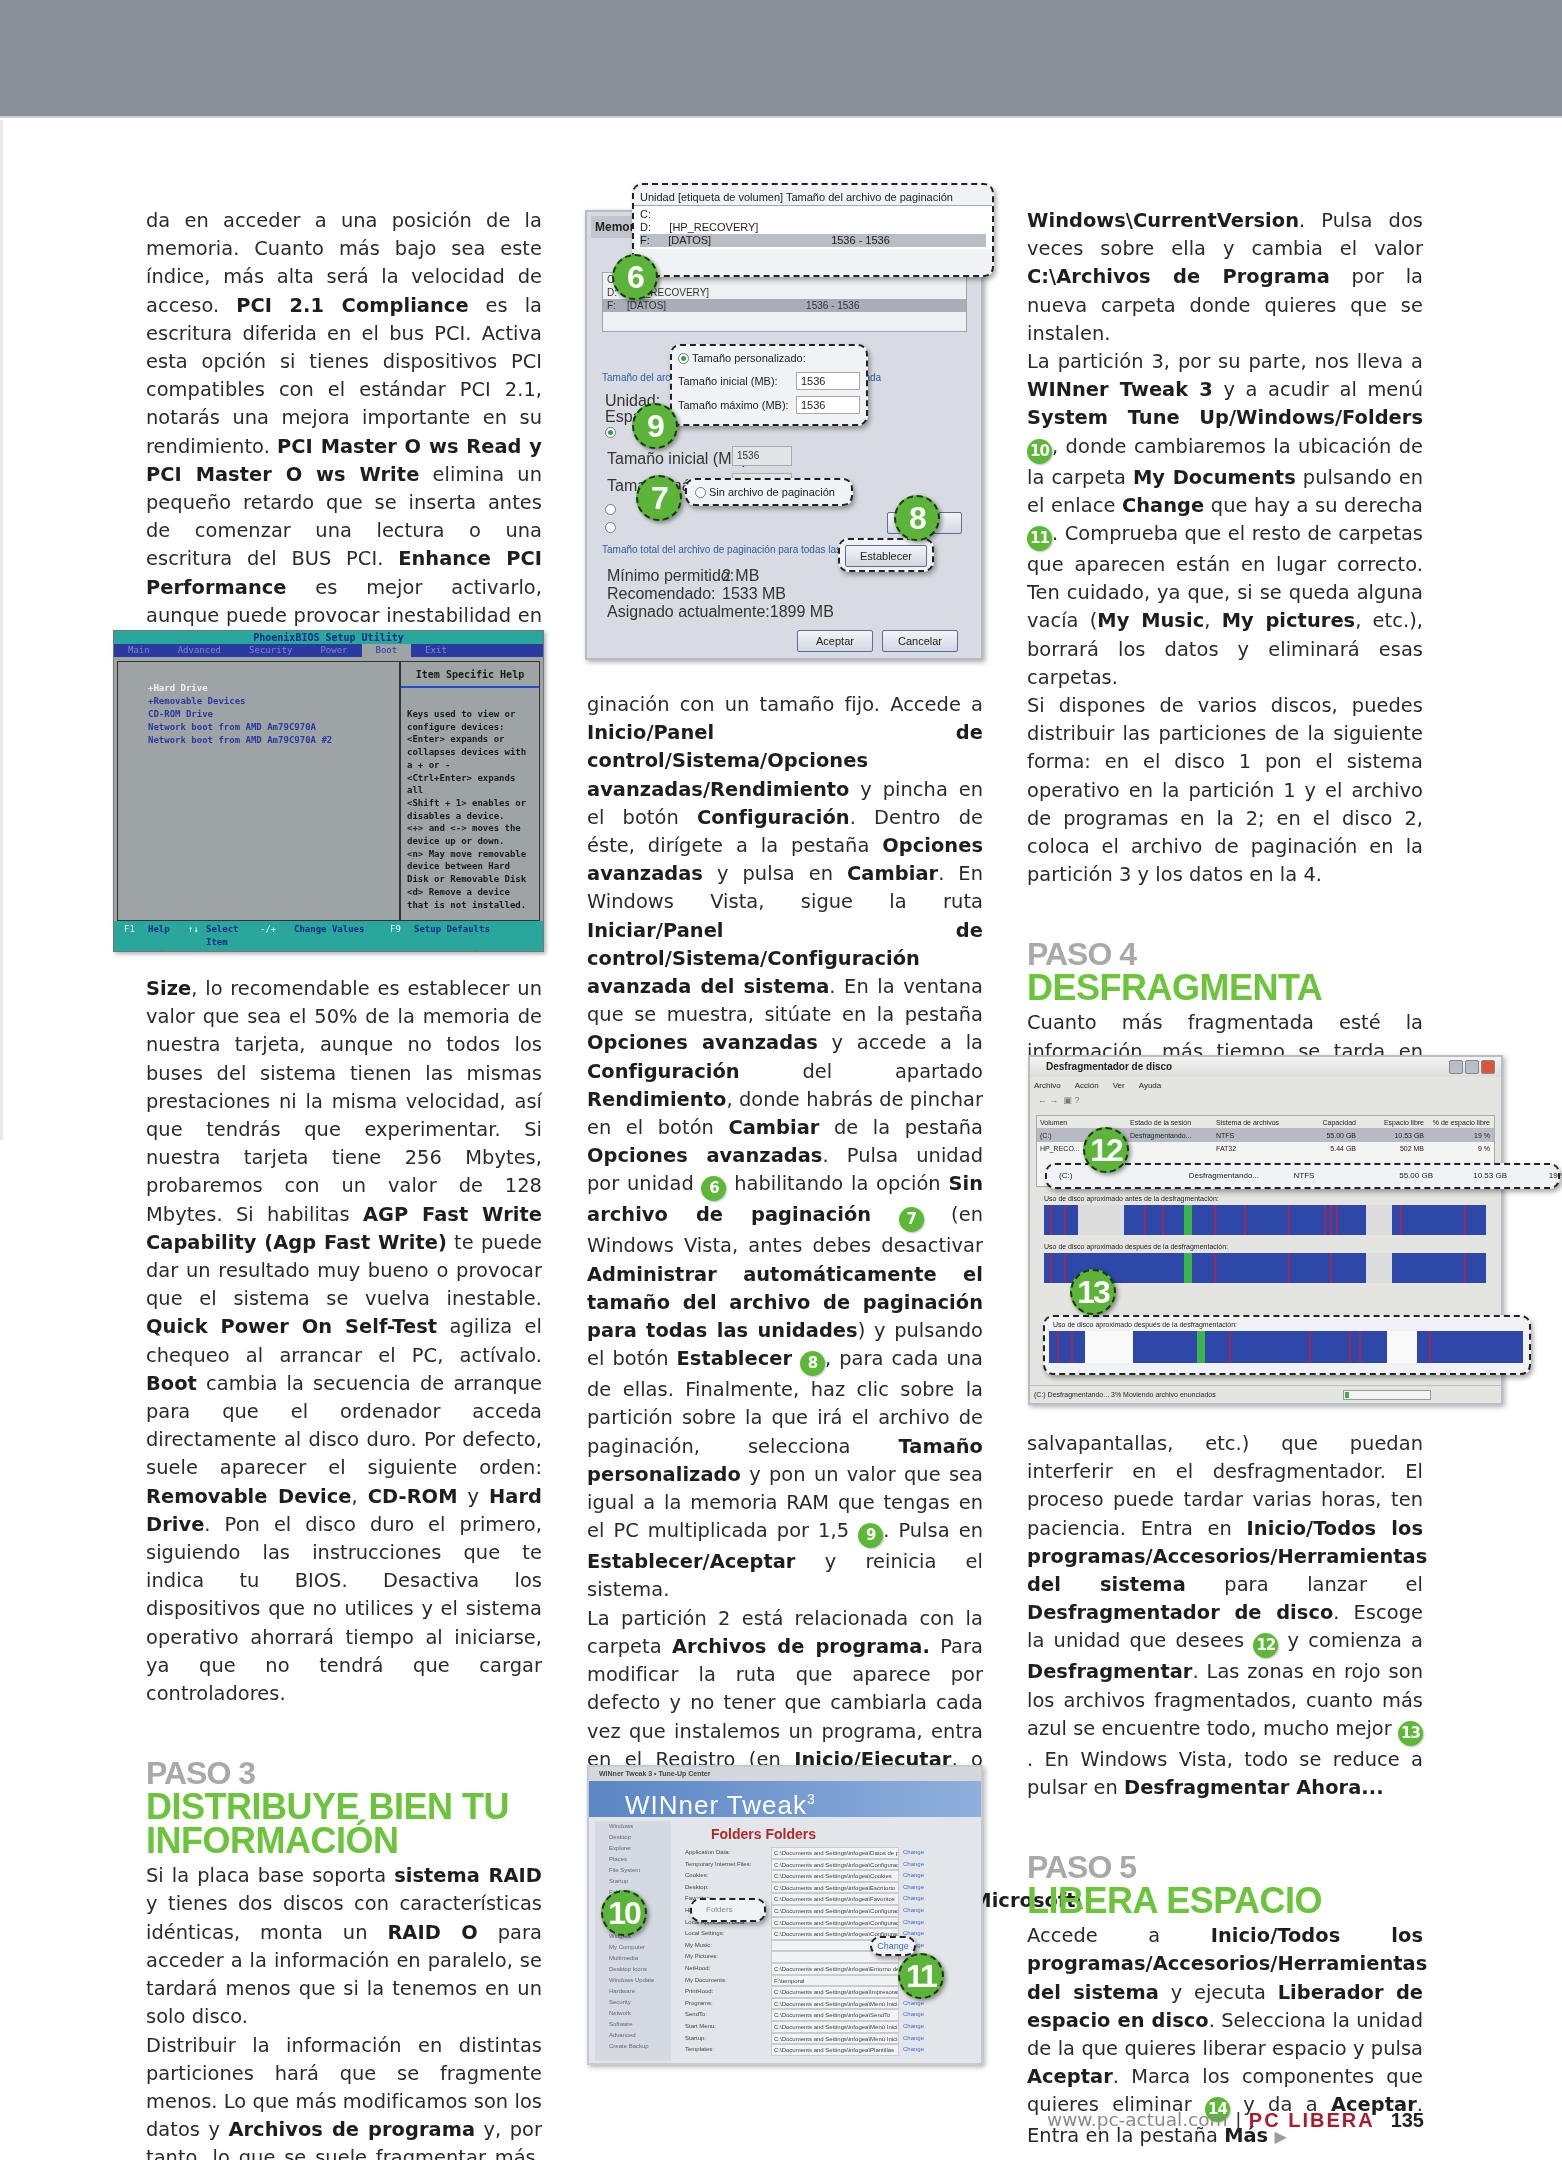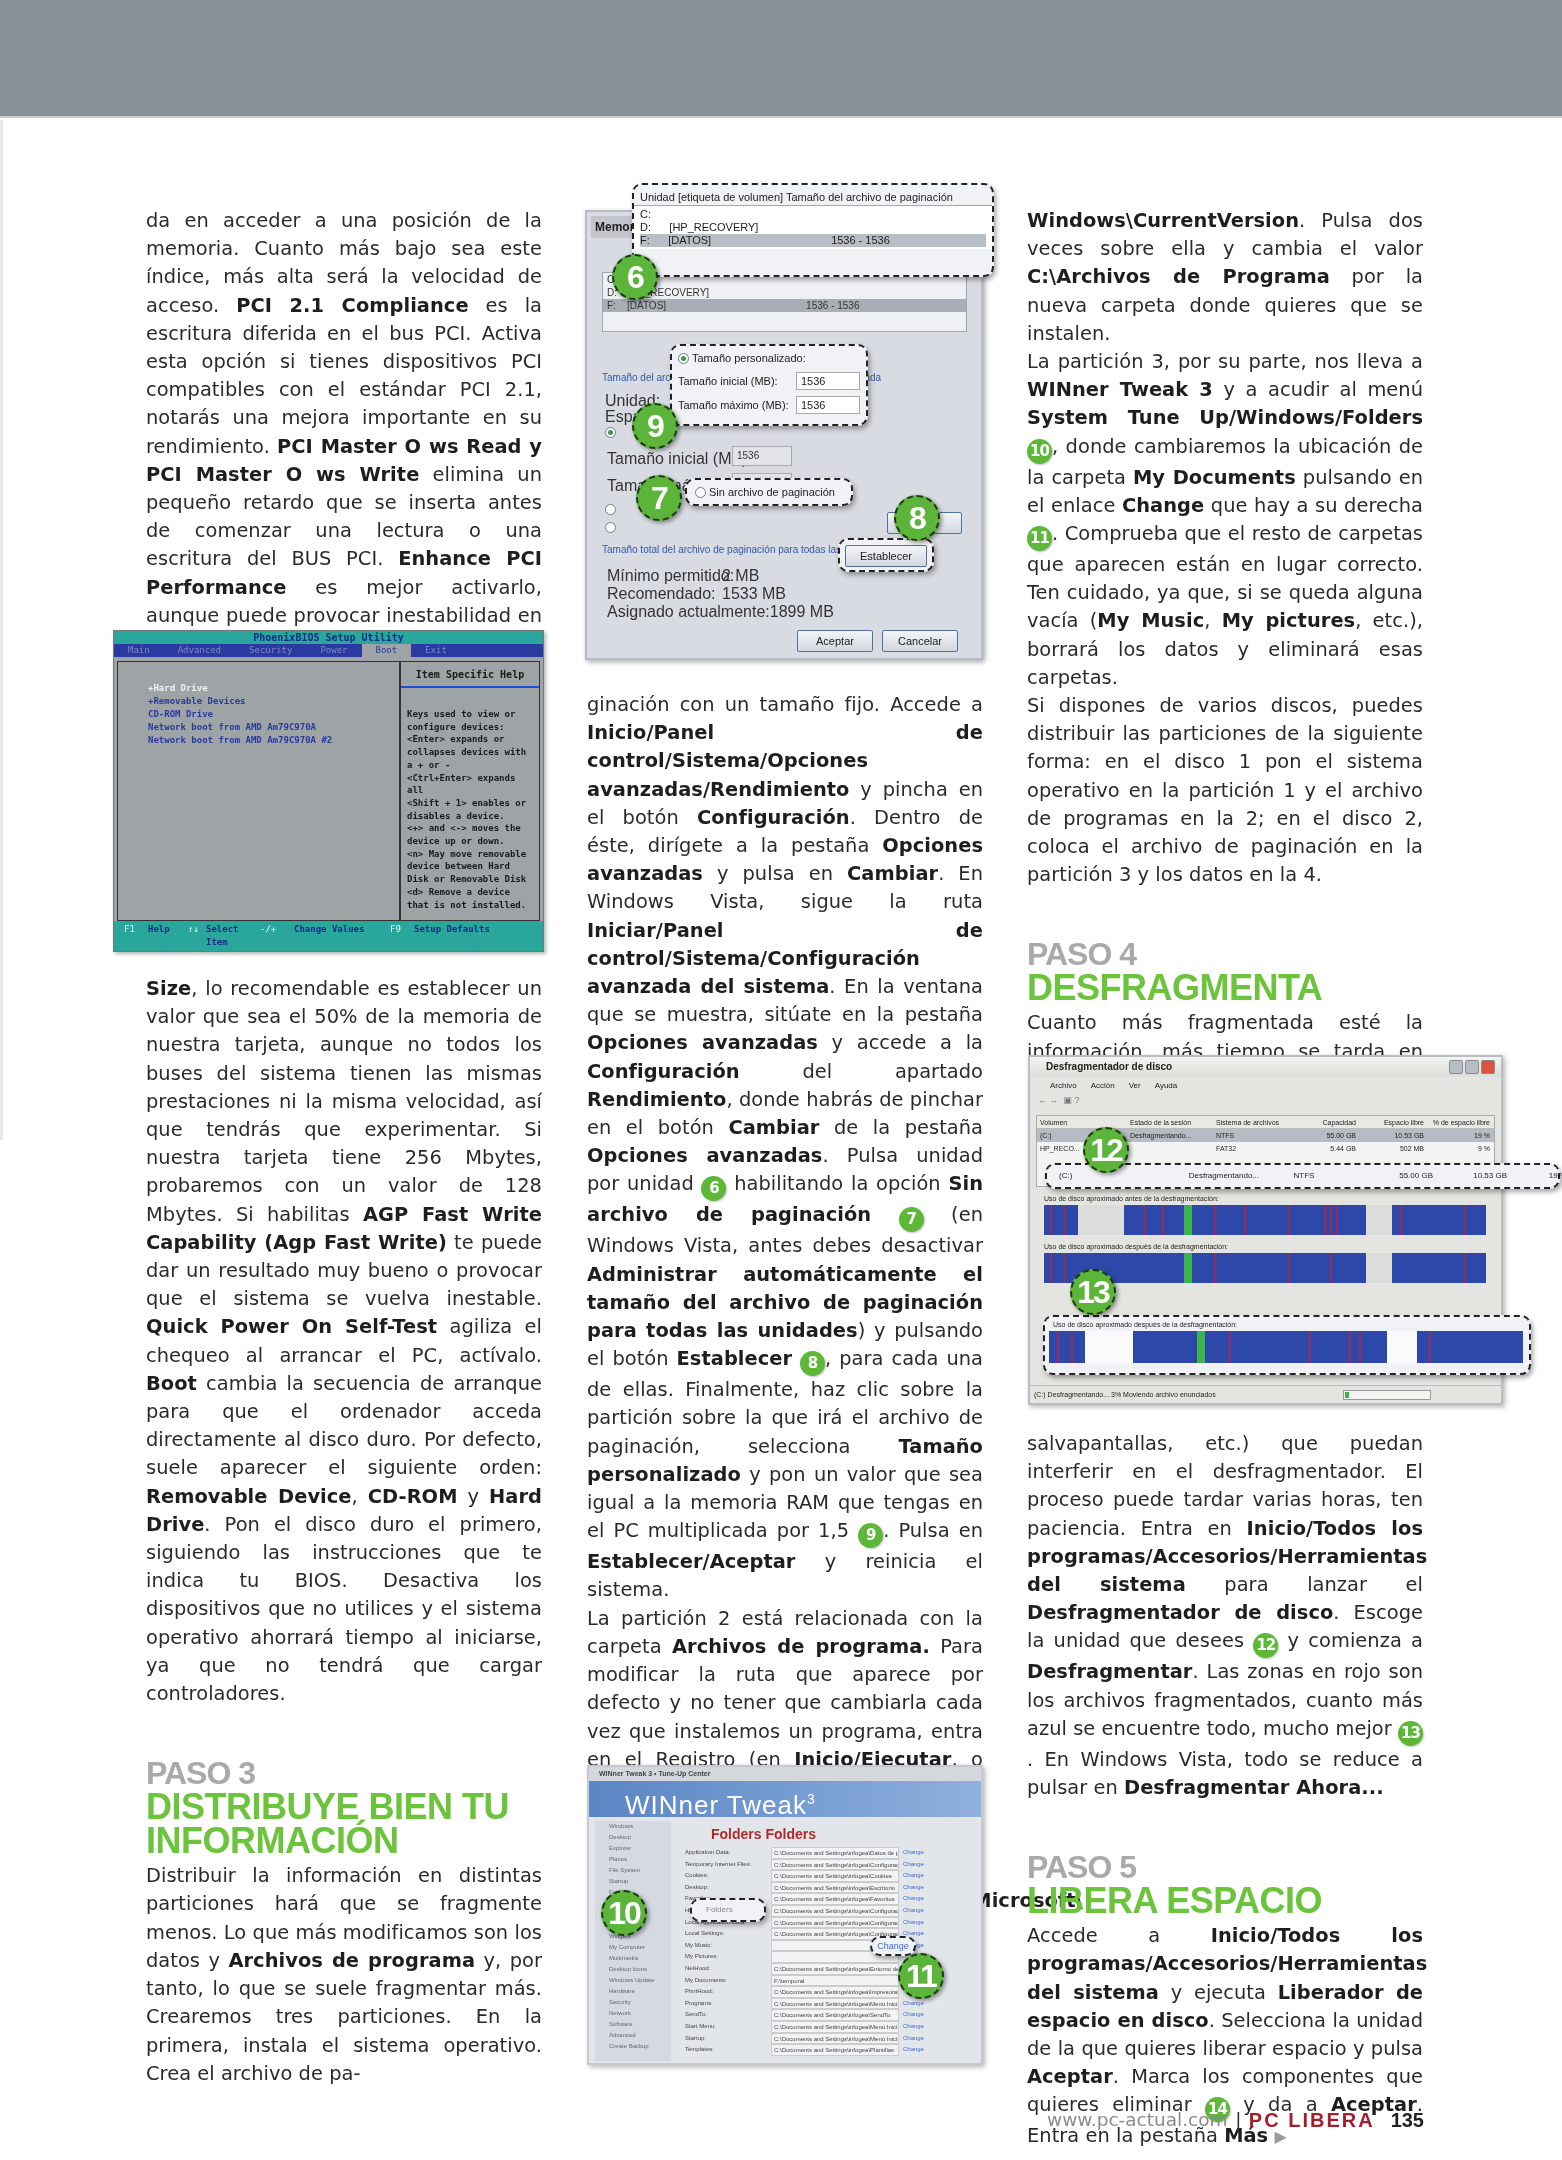--- a/index.html
+++ b/index.html
@@ -65,21 +65,21 @@
   .wt-row .k { width: 86px; }
   .wt-row .v { width: 128px; background: #f2f3f5; border: 1px solid #ccc; padding-left: 2px; overflow: hidden; white-space: nowrap; }
   .wt-row .c { color: #3d6cc8; padding-left: 4px; }
 
   
   .df { position: absolute; left: 1028px; top: 1055px; width: 475px; height: 350px; background: #e4e4e0; border: 2px solid #b9bdc4; box-shadow: 2px 2px 5px rgba(0,0,0,0.3); font-family: "Liberation Sans", sans-serif; color: #222; font-size: 8px; overflow: visible; }
   .df-title { height: 20px; background: linear-gradient(#f4f4f2, #dcdcd8); font-weight: bold; font-size: 10px; line-height: 20px; padding-left: 16px; }
   .df-winbtns { position: absolute; right: 6px; top: 3px; display: flex; gap: 2px; }
   .df-winbtns span { width: 14px; height: 14px; border-radius: 2px; background: #b8bec8; border: 1px solid #888; }
   .df-winbtns span.close { background: #d9553b; }
-  .df-menu { height: 18px; line-height: 18px; padding-left: 20px; font-size: 8px; display: flex; gap: 14px; }
+  .df-menu { height: 18px; line-height: 18px; padding-left: 4px; font-size: 8px; display: flex; gap: 14px; }
   .df-tool { height: 18px; padding-left: 8px; font-size: 9px; color: #777; }
   .df-table { margin: 2px 6px 0 6px; background: #f4f4f2; border: 1px solid #aaa; height: 72px; }
   .df-th, .df-tr { display: grid; grid-template-columns: 90px 86px 90px 56px 68px 66px; font-size: 7px; height: 13px; line-height: 13px; }
   .df-th { background: #e8e8e4; border-bottom: 1px solid #bbb; }
   .df-tr.sel { background: #b7bbc4; }
   .df-th span, .df-tr span { padding: 0 3px; white-space: nowrap; overflow: hidden; }
   .df-tr .num, .df-th .num { text-align: right; }
   .df-lbl { font-size: 7px; margin: 8px 0 3px 14px; }
   .df-bar { margin: 0 0 0 14px; width: 442px; height: 30px; background: #2d48a8; position: relative; overflow: hidden; }
   .df-bar i { position: absolute; top: 0; height: 100%; }
@@ -152,20 +152,21 @@
       <span>Save and Exit</span>
   </div>
 </div>
 
 <div class="col c1" style="top:975px;">
   <p><b>Size</b>, lo recomendable es establecer un valor que sea el 50% de la memoria de nuestra tarjeta, aunque no todos los buses del sistema tienen las mismas prestaciones ni la misma velocidad, así que tendrás que experimentar. Si nuestra tarjeta tiene 256 Mbytes, probaremos con un valor de 128 Mbytes. Si habilitas <b>AGP Fast Write Capability (Agp Fast Write)</b> te puede dar un resultado muy bueno o provocar que el sistema se vuelva inestable. <b>Quick Power On Self-Test</b> agiliza el chequeo al arrancar el PC, actívalo. <b>Boot</b> cambia la secuencia de arranque para que el ordenador acceda directamente al disco duro. Por defecto, suele aparecer el siguiente orden: <b>Removable Device</b>, <b>CD-ROM</b> y <b>Hard Drive</b>. Pon el disco duro el primero, siguiendo las instrucciones que te indica tu BIOS. Desactiva los dispositivos que no utilices y el sistema operativo ahorrará tiempo al iniciarse, ya que no tendrá que cargar controladores.</p>
   <div style="height:48px"></div>
   <div class="step-num">PASO 3</div>
   <div class="step-title">DISTRIBUYE BIEN TU</div>
   <div class="step-title" style="margin-bottom:4px">INFORMACIÓN</div>
+  <p>Si la placa base soporta <b>sistema RAID</b> y tienes dos discos con características idénticas, monta un <b>RAID O</b> para acceder a la información en paralelo, se tardará menos que si la tenemos en un solo disco.</p>
   <p>Distribuir la información en distintas particiones hará que se fragmente menos. Lo que más modificamos son los datos y <b>Archivos de programa</b> y, por tanto, lo que se suele fragmentar más. Crearemos tres particiones. En la primera, instala el sistema operativo. Crea el archivo de pa-</p>
 </div>
 
 <div class="vm">
   <div class="vm-tab">Memor</div>
   <div class="vm-list">
     <div class="row"><span>C:</span></div>
     <div class="row"><span>D:</span>&nbsp;&nbsp;&nbsp;&nbsp;<span>[HP_RECOVERY]</span></div>
     <div class="row sel"><span>F:</span>&nbsp;&nbsp;&nbsp;&nbsp;<span>[DATOS]</span><span style="margin-left:140px">1536 - 1536</span></div>
   </div>

